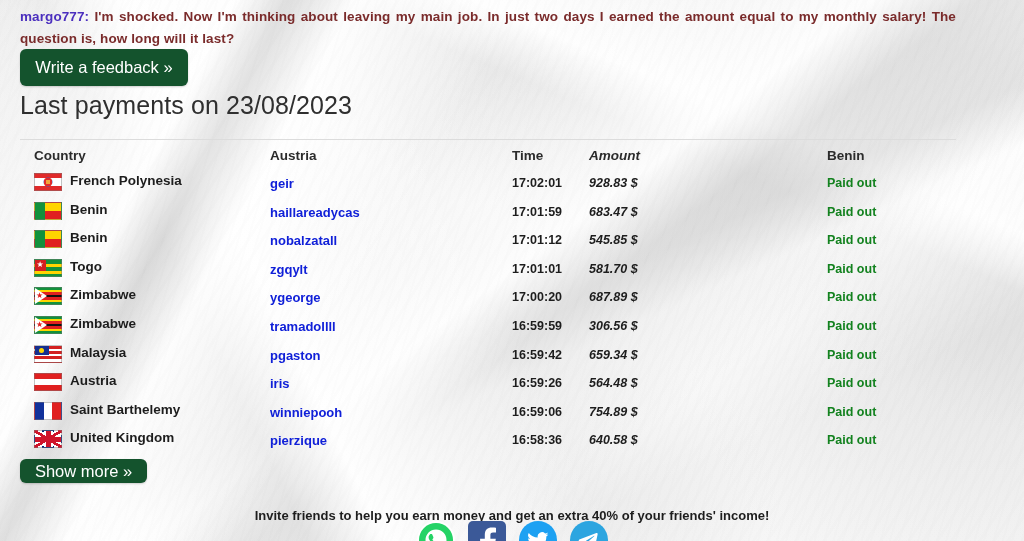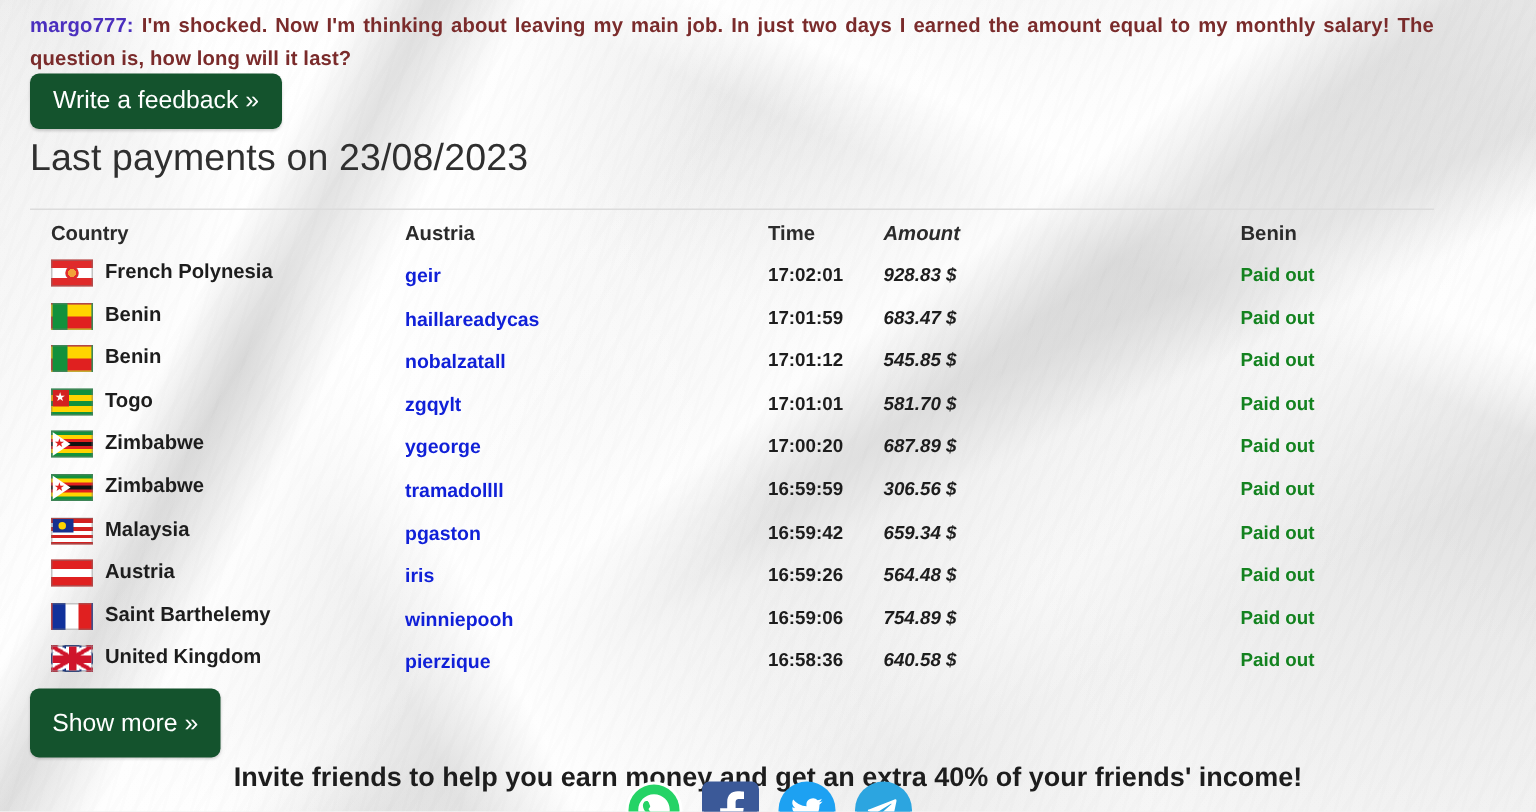--- a/index.html
+++ b/index.html
@@ -87,21 +87,21 @@
   #write-feedback-button {
     left: 20px;
     top: 49px;
     width: 168px;
     height: 37px;
   }
   #show-more-button {
     left: 20px;
     top: 459px;
     width: 127px;
-    height: 46px;
+    height: 24px;
   }
 
   
   .section-title {
     position: absolute;
     left: 20px;
     top: 91px;
     font-size: 25px;
     color: #2f2f2f;
     letter-spacing: .1px;
@@ -285,21 +285,21 @@
       #00247d;
   }
 
   
   .invite-text {
     position: absolute;
     left: 0;
     top: 508px;
     width: 1024px;
     text-align: center;
-    font-size: 18px;
+    font-size: 13px;
     font-weight: bold;
     color: #1d1d1d;
   }
   .social-row {
     position: absolute;
     left: 0;
     top: 521px;
     width: 1024px;
     display: flex;
     justify-content: center;

